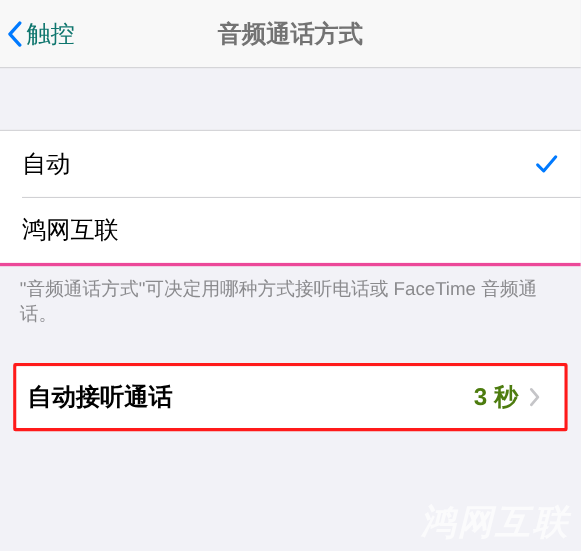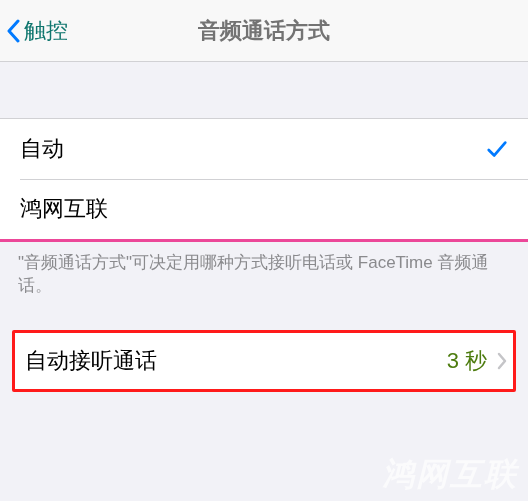--- a/index.html
+++ b/index.html
@@ -91,21 +91,22 @@
     .highlighted-group {
       margin: 22px 12px 0 12px;
       border: 3px solid #ff1a1a;
       border-radius: 2px;
     }
     .highlighted-group .group {
       border: none;
     }
     .highlighted-group .list-item {
       height: 56px;
-      padding: 0 6px 0 10px;
+      padding: 0 22px 0 10px;
+      font-weight: bold;
     }
     .right-side {
       display: flex;
       align-items: center;
       gap: 10px;
     }
     .detail-text {
       color: #4d7c0f;
       font-size: 22px;
     }

